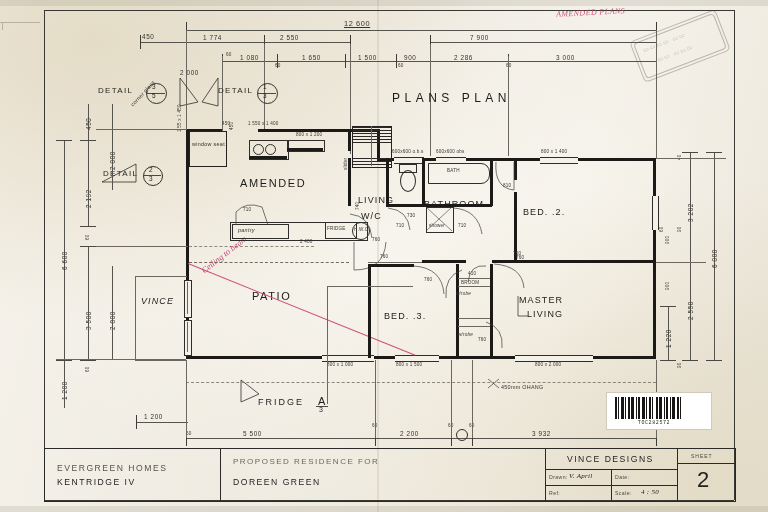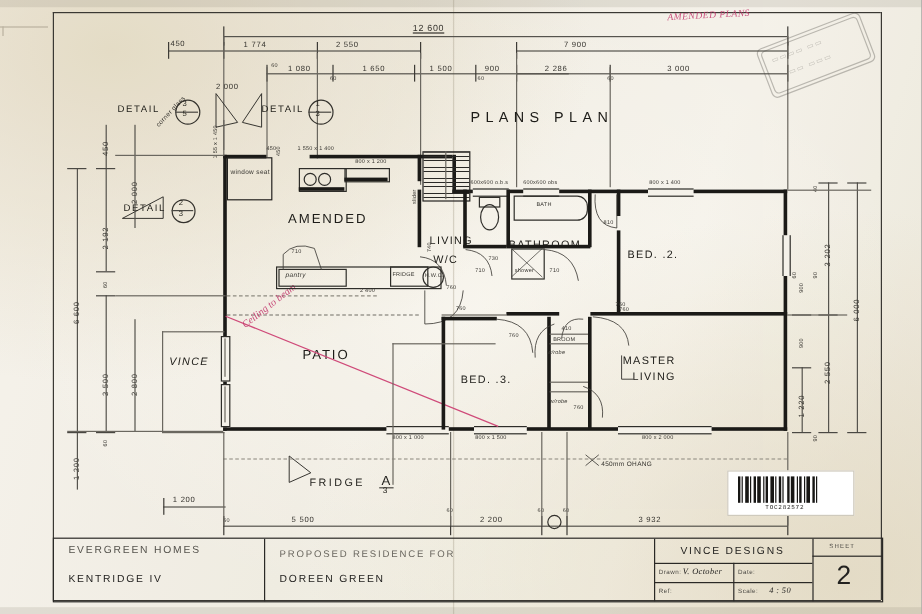--- a/index.html
+++ b/index.html
@@ -499,29 +499,29 @@
 
   <div id="titleblock" style="left:44px;top:448px;width:690px;height:52px">
     <div class="bd" style="left:175px;top:0;width:1px;height:52px"></div>
     <div class="bd" style="left:500px;top:0;width:1px;height:52px"></div>
     <div class="bd" style="left:632px;top:0;width:1px;height:52px"></div>
     <div class="bd" style="left:500px;top:20px;width:132px;height:1px"></div>
     <div class="bd" style="left:500px;top:36px;width:132px;height:1px"></div>
     <div class="bd" style="left:566px;top:20px;width:1px;height:32px"></div>
     <div class="bd" style="left:632px;top:14px;width:58px;height:1px"></div>
 
-    <div class="tbtxt tb-main" style="left:12px;top:4px;color:#55534d">EVERGREEN HOMES</div>
+    <div class="tbtxt tb-main" style="left:12px;top:14px;color:#55534d">EVERGREEN HOMES</div>
     <div class="tbtxt tb-main" style="left:12px;top:28px">KENTRIDGE  IV</div>
 
     <div class="tbtxt tb-main" style="left:188px;top:8px;color:#6a675f;font-size:8px">PROPOSED RESIDENCE FOR</div>
     <div class="tbtxt tb-main" style="left:188px;top:28px">DOREEN GREEN</div>
 
     <div class="tbtxt tb-main" style="left:522px;top:5px">VINCE DESIGNS</div>
     <div class="tbtxt tb-sub" style="left:504px;top:25px">Drawn:</div>
-    <div class="tbtxt tb-hand" style="left:524px;top:23px">V. October</div>
+    <div class="tbtxt tb-hand" style="left:524px;top:23px">V. April</div>
     <div class="tbtxt tb-sub" style="left:504px;top:41px">Ref:</div>
     <div class="tbtxt tb-hand" style="left:524px;top:39px"></div>
     <div class="tbtxt tb-sub" style="left:570px;top:25px">Date:</div>
     <div class="tbtxt tb-hand" style="left:592px;top:23px"></div>
     <div class="tbtxt tb-sub" style="left:570px;top:41px">Scale:</div>
     <div class="tbtxt tb-hand" style="left:596px;top:39px">4 : 50</div>
 
     <div class="tbtxt tb-sub" style="left:646px;top:4px;font-size:5px;letter-spacing:1px">SHEET</div>
     <div class="tbtxt" style="left:652px;top:18px;font-size:22px;color:#232220">2</div>
   </div>

